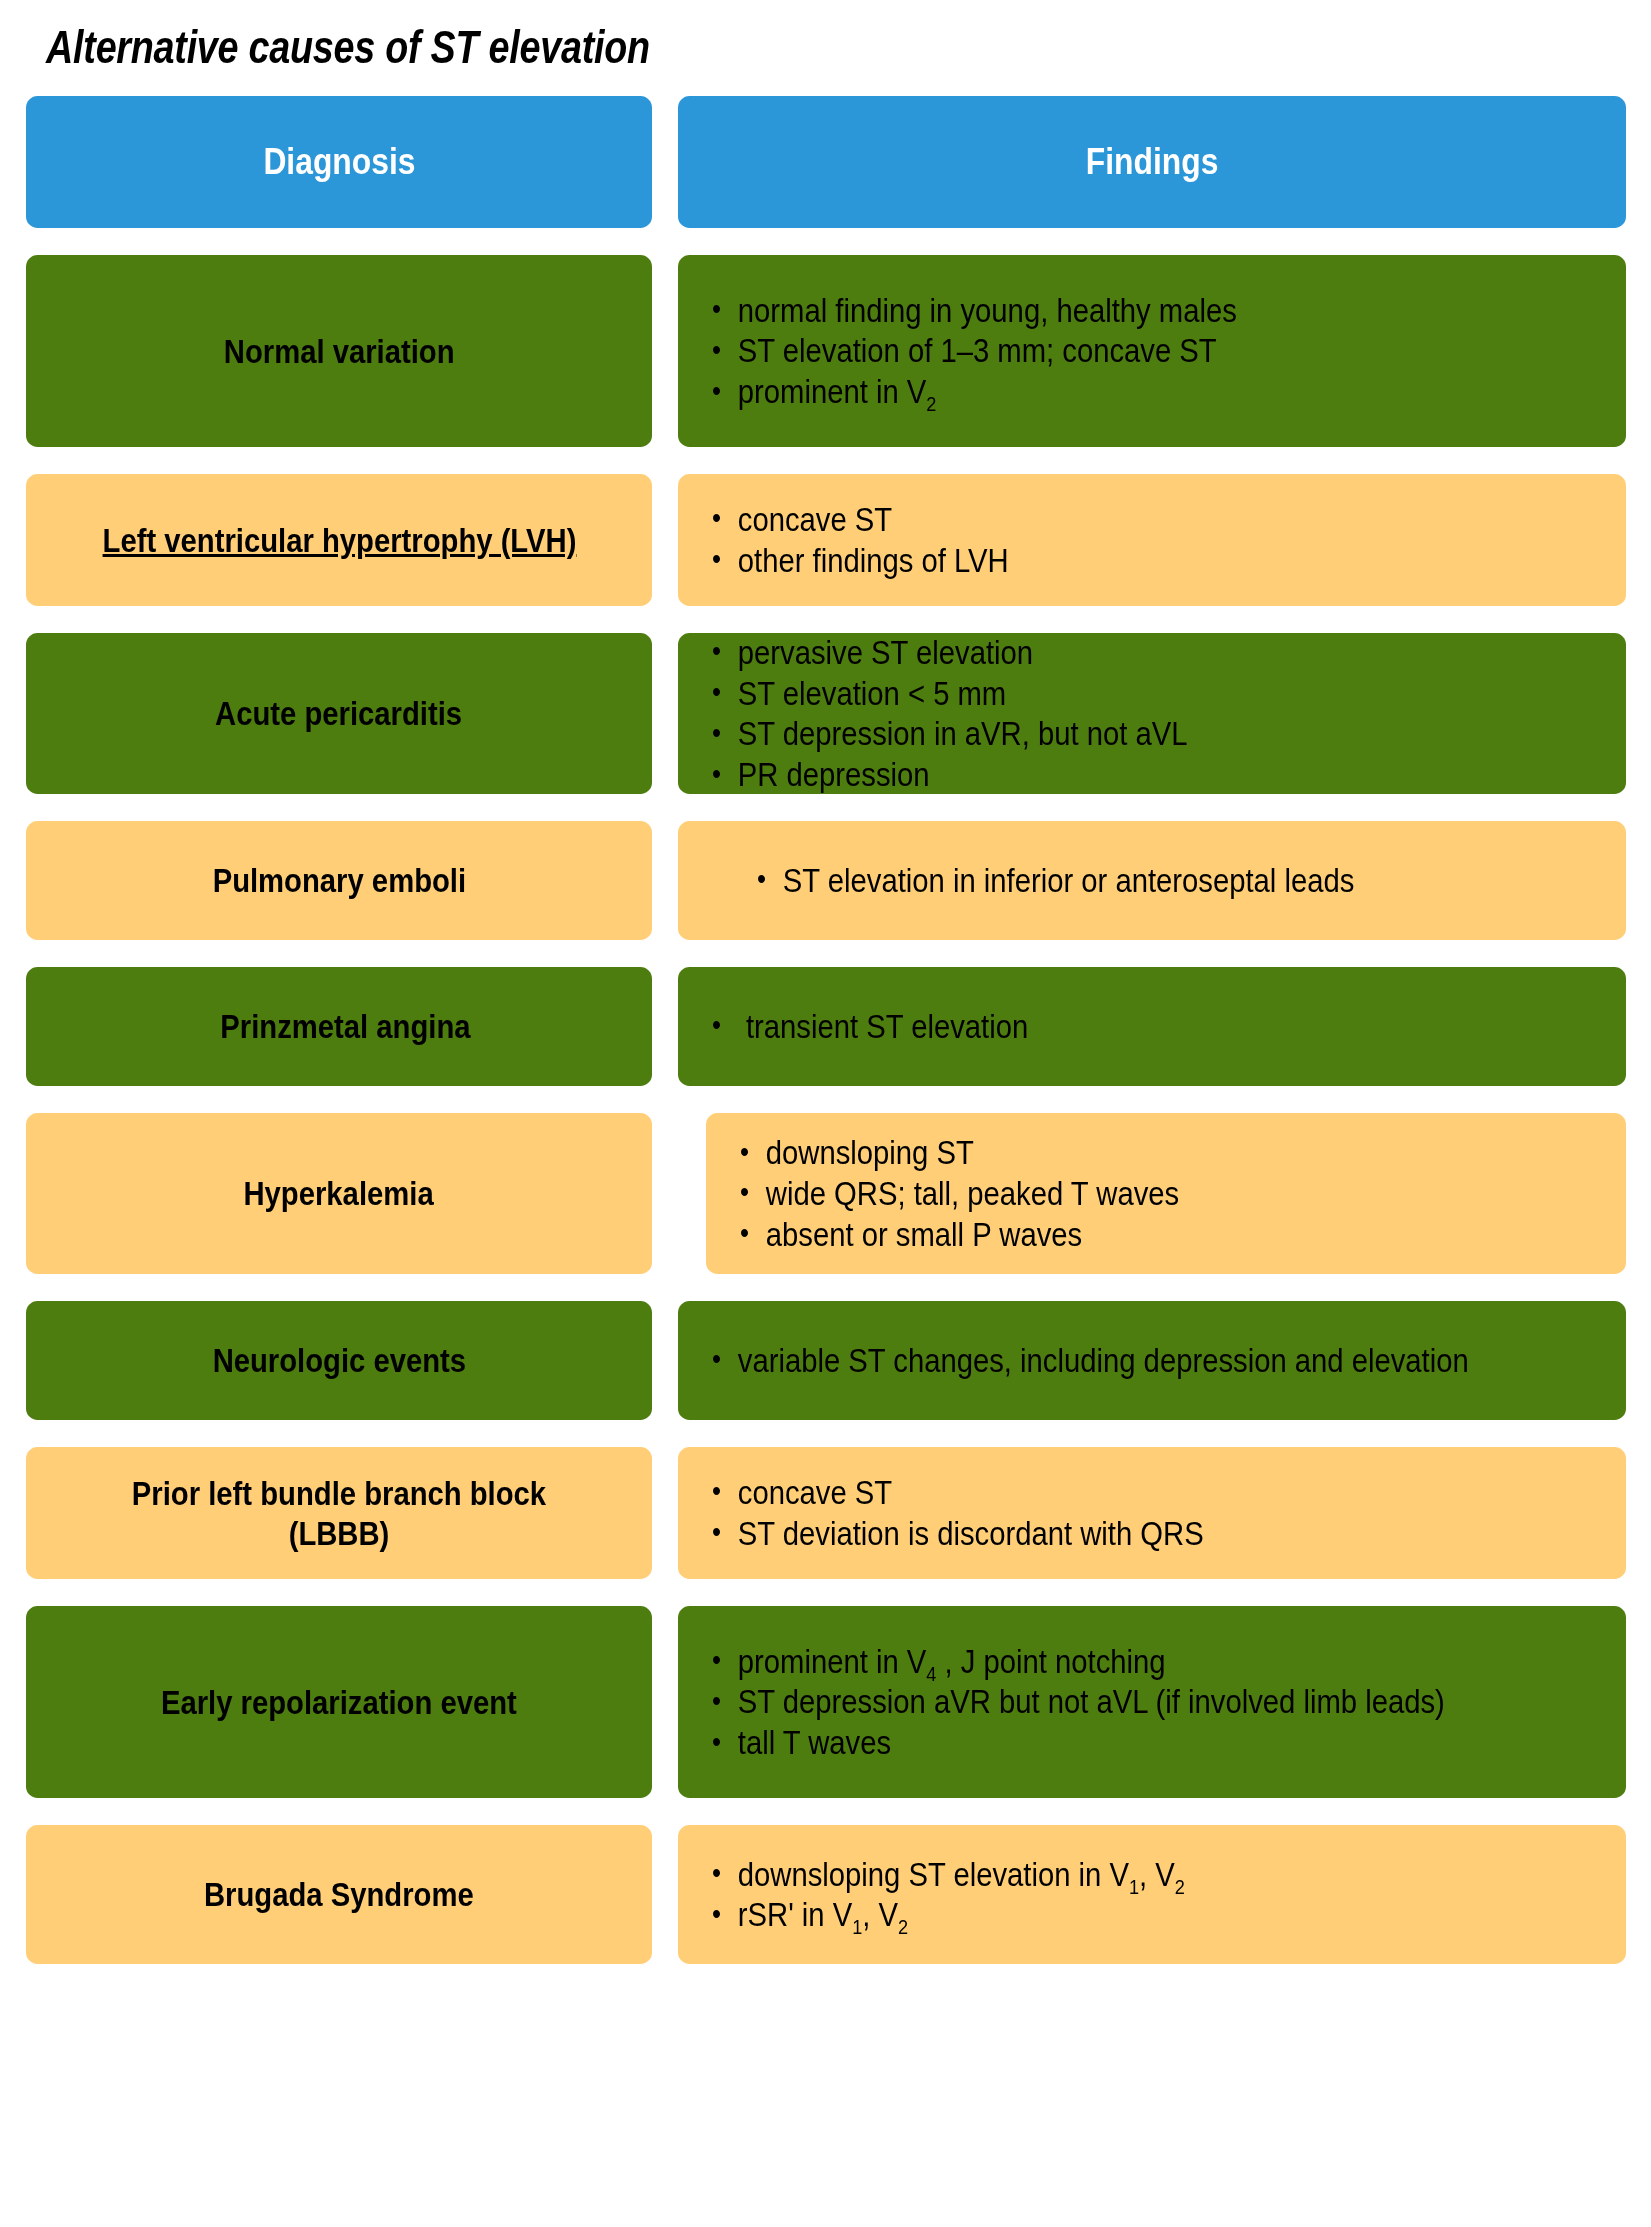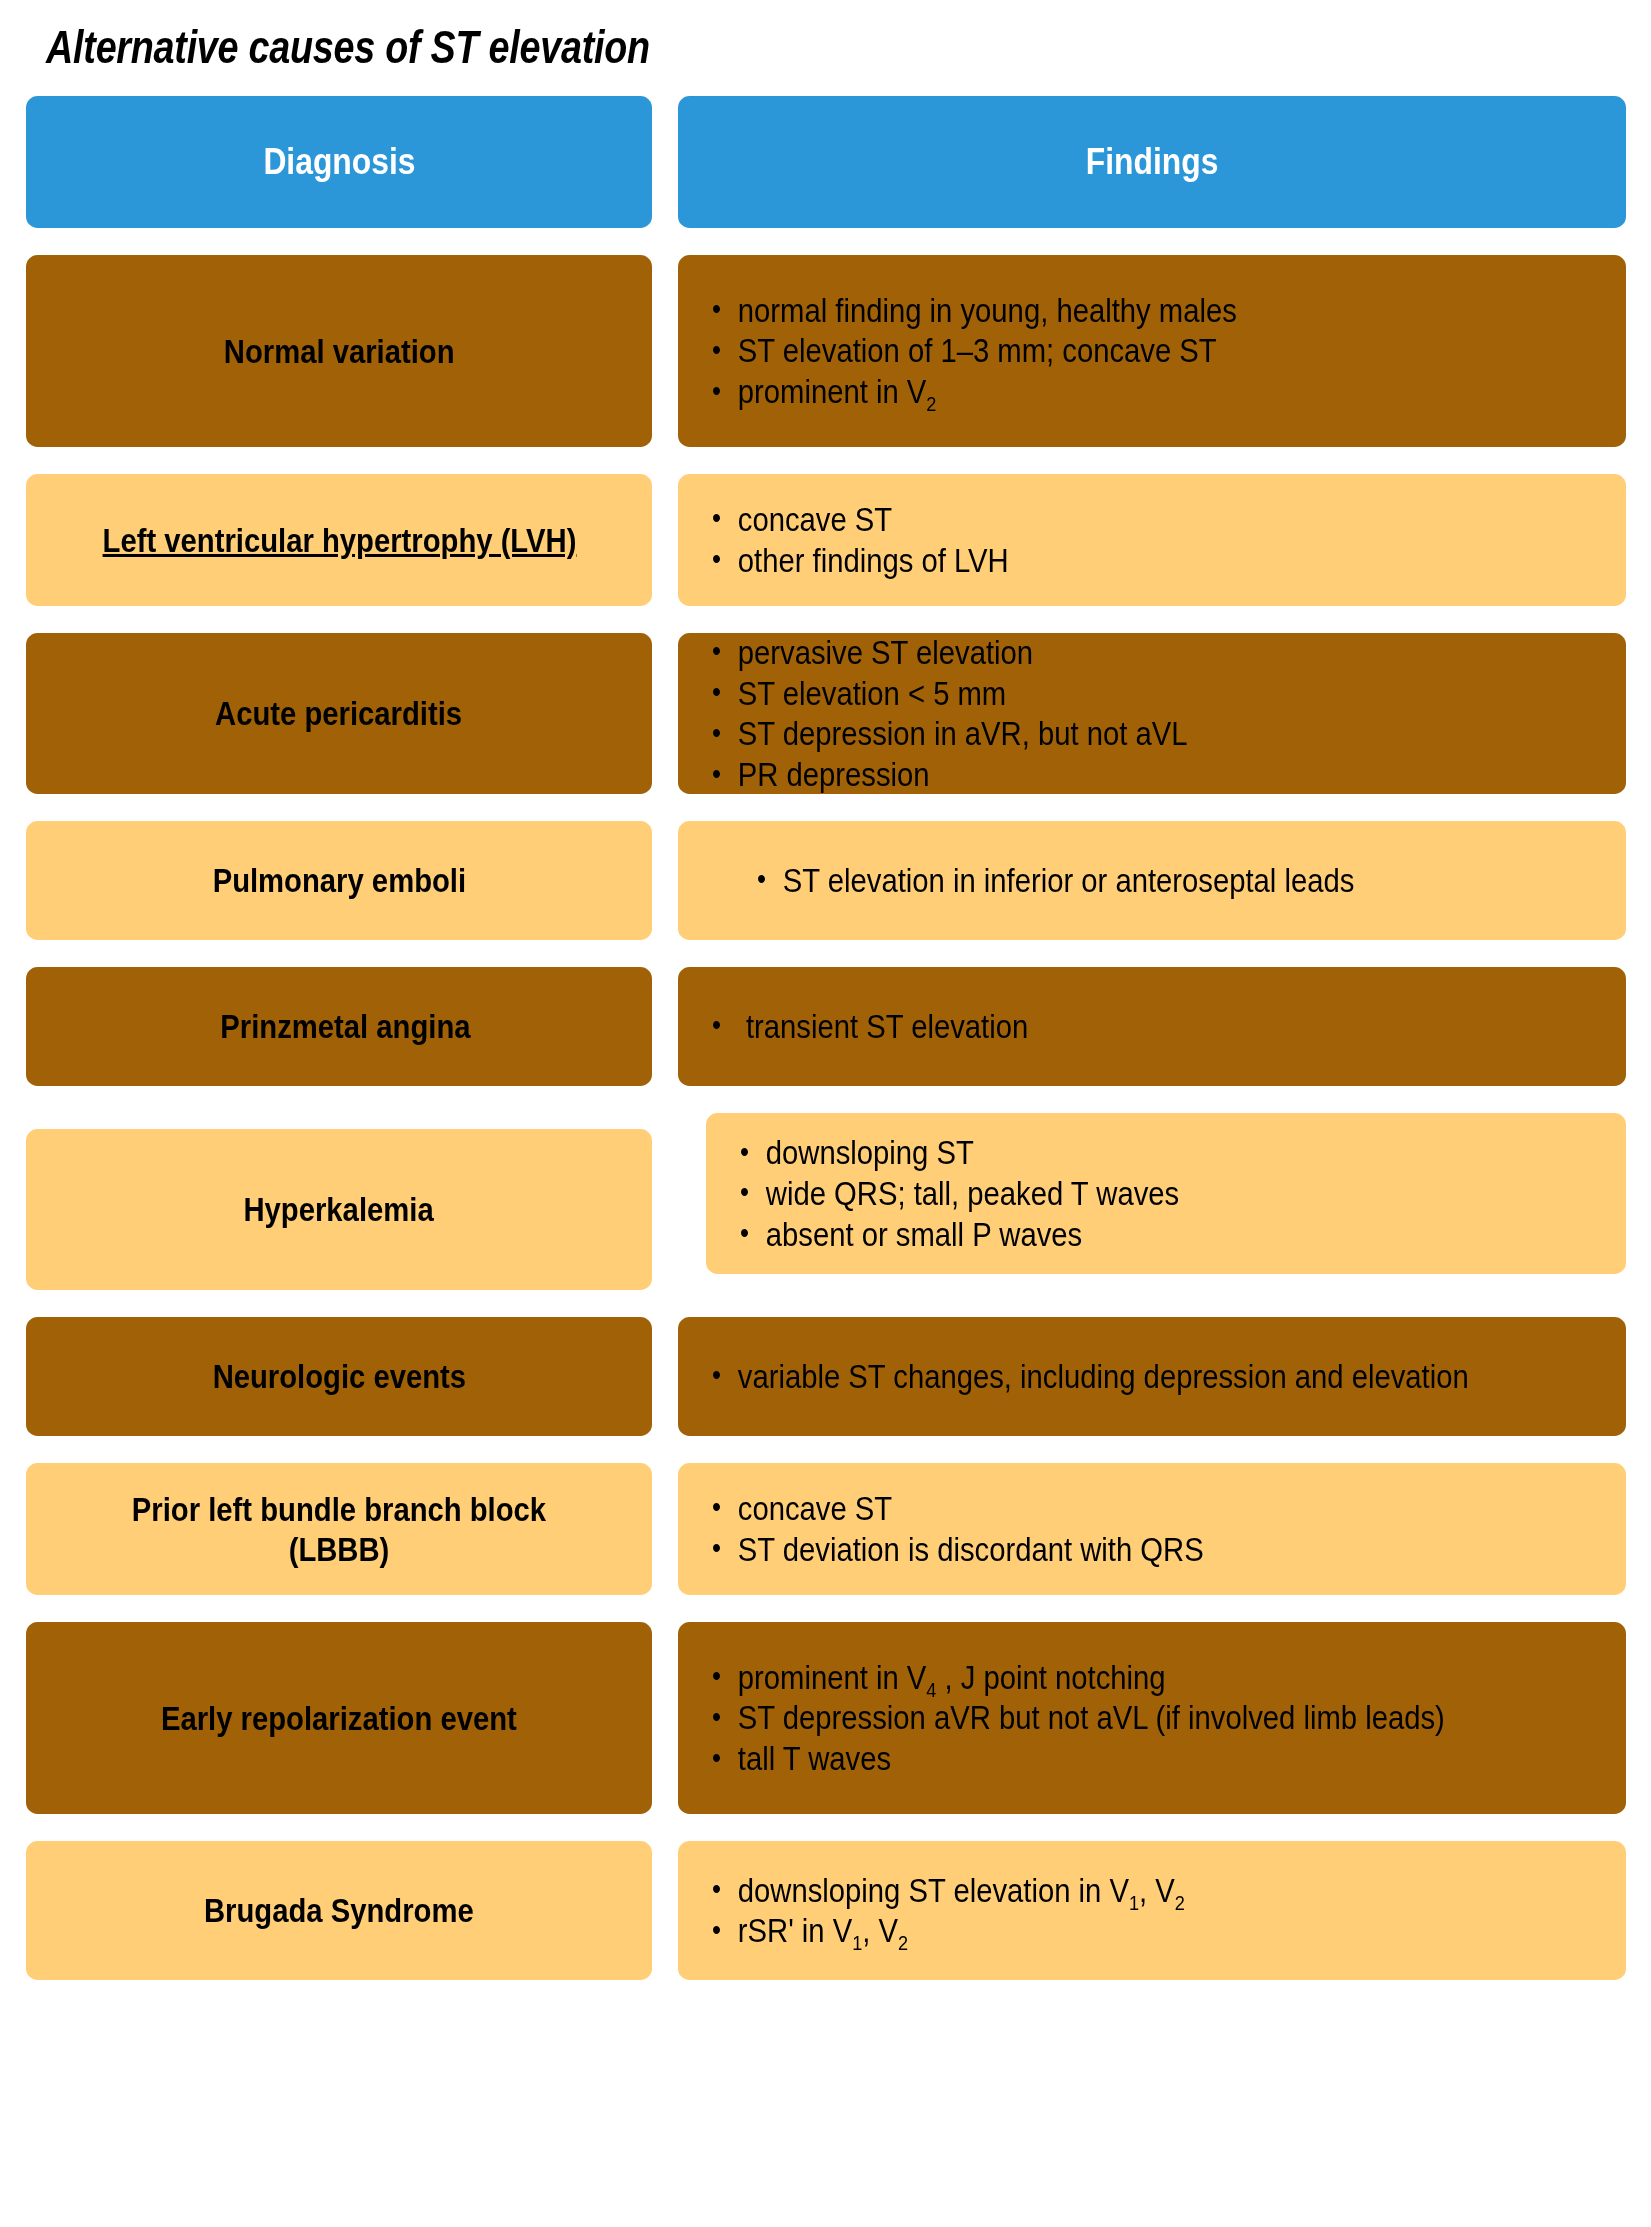--- a/index.html
+++ b/index.html
@@ -78,21 +78,21 @@
     justify-content: center;
   }
   .row.header .cell-text {
     color: #ffffff;
     font-size: 37px;
     font-weight: bold;
     transform: scaleX(0.86);
   }
 
   
-  .row.band-gray .cell { background: #a16207; }
+  .row.band-gray .cell { background: #4d7c0f; }
   .row.band-orange .cell { background: #ffce76; }
 
   .diagnosis-text {
     color: #000000;
     font-weight: bold;
     font-size: 34px;
     line-height: 1.18;
     padding: 0 22px;
     transform: scaleX(0.86);
   }
@@ -202,21 +202,21 @@
           <div class="cell diagnosis" style="height: 119px; padding-left: 13px;">
             <div class="diagnosis-text">Prinzmetal angina</div>
           </div>
           <div class="cell findings" style="height: 119px;">
             <ul class="findings-list">
               <li> transient ST elevation</li>
             </ul>
           </div>
         </div>
         <div class="row band-orange">
-          <div class="cell diagnosis" style="height: 161px; margin-top: 16px;">
+          <div class="cell diagnosis" style="height: 161px;">
             <div class="diagnosis-text">Hyperkalemia</div>
           </div>
           <div class="cell findings" style="height: 161px; margin-left: 28px;">
             <ul class="findings-list">
               <li>downsloping ST</li>
               <li>wide QRS; tall, peaked T waves</li>
               <li>absent or small P waves</li>
             </ul>
           </div>
         </div>

